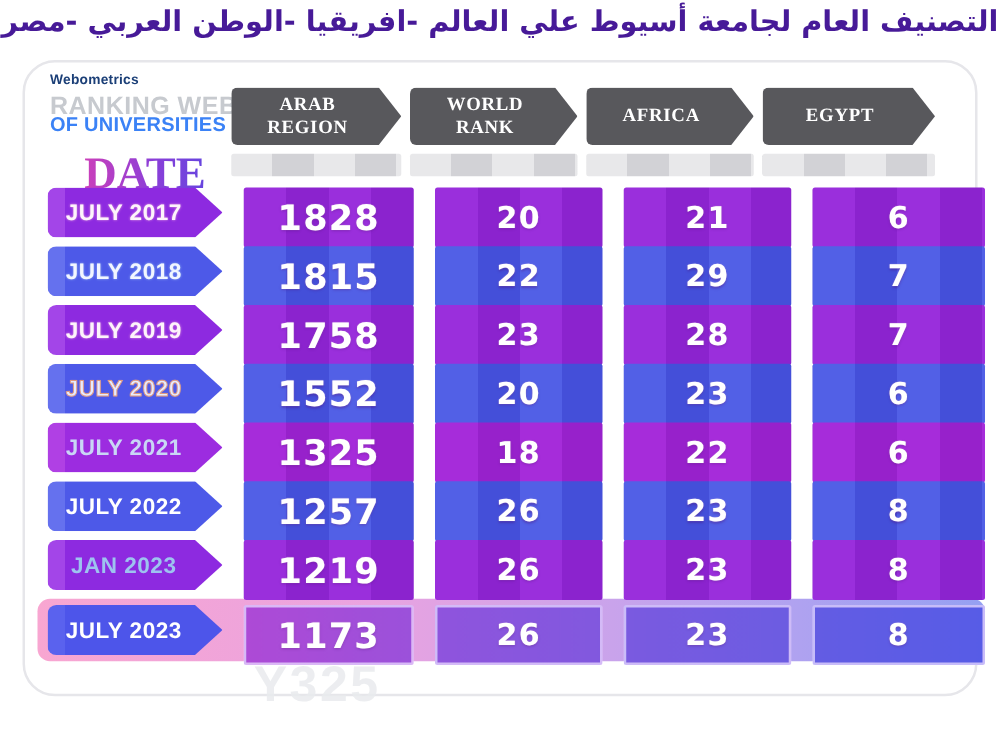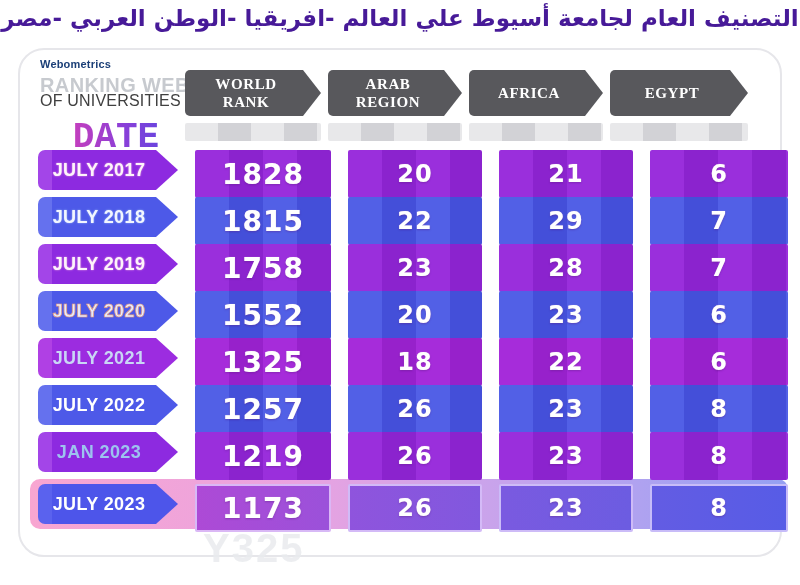--- a/index.html
+++ b/index.html
@@ -15,24 +15,24 @@
   
   .card { position:absolute; left:18px; top:48px; width:764px; height:509px;
           background:#ffffff; border:2px solid #e6e6ea; border-radius:26px; }
   .card-content { position:relative; padding:20px 0 0 18px; }
 
   
   .logo { position:absolute; left:20px; top:8px; width:152px; }
   .logo-brand { font-size:11px; font-weight:bold; color:#1b3f77; letter-spacing:.2px; }
   .logo-rw { font-size:20px; font-weight:bold; color:#c7cacf; line-height:.9;
              letter-spacing:.4px; margin-top:6px; white-space:nowrap; }
-  .logo-ou { font-size:16px; font-weight:normal; color:#404040; letter-spacing:.2px;
+  .logo-ou { font-size:16px; font-weight:bold; color:#3b82f6; letter-spacing:.2px;
              margin-top:-2px; white-space:nowrap; }
   .logo-date { margin-top:7px; text-align:center;
-               font-family:Liberation Mono, monospace; font-weight:bold; font-size:36px;
+               font-family:Liberation Serif, serif; font-weight:bold; font-size:36px;
                background:linear-gradient(90deg,#d93fb4 10%,#8a3fd8 55%,#5448e2 95%);
                -webkit-background-clip:text; background-clip:text; color:transparent; }
 
   
   .grid { display:grid; grid-template-columns:140px 136px 134px 134px 138px; column-gap:7px; }
 
   
   .hdr { height:46px; }
   .h-arrow { position:relative; height:46px; background:#58585c; border-radius:5px;
              clip-path:polygon(0 0, calc(100% - 18px) 0, 100% 50%, calc(100% - 18px) 100%, 0 100%);
@@ -102,22 +102,22 @@
       <div class="logo-brand">Webometrics</div>
       <div class="logo-rw">RANKING WEB</div>
       <div class="logo-ou">OF UNIVERSITIES</div>
       <div class="logo-date">DATE</div>
     </div>
 
     <div class="card-content">
 
       <div class="grid hdr">
         <div></div>
+        <div class="h-arrow">ARAB REGION</div>
         <div class="h-arrow">WORLD RANK</div>
-        <div class="h-arrow">ARAB REGION</div>
         <div class="h-arrow">AFRICA</div>
         <div class="h-arrow">EGYPT</div>
       </div>
 
       <div class="grid strip-row">
         <div></div>
         <div class="strip"></div>
         <div class="strip"></div>
         <div class="strip"></div>
         <div class="strip"></div>

